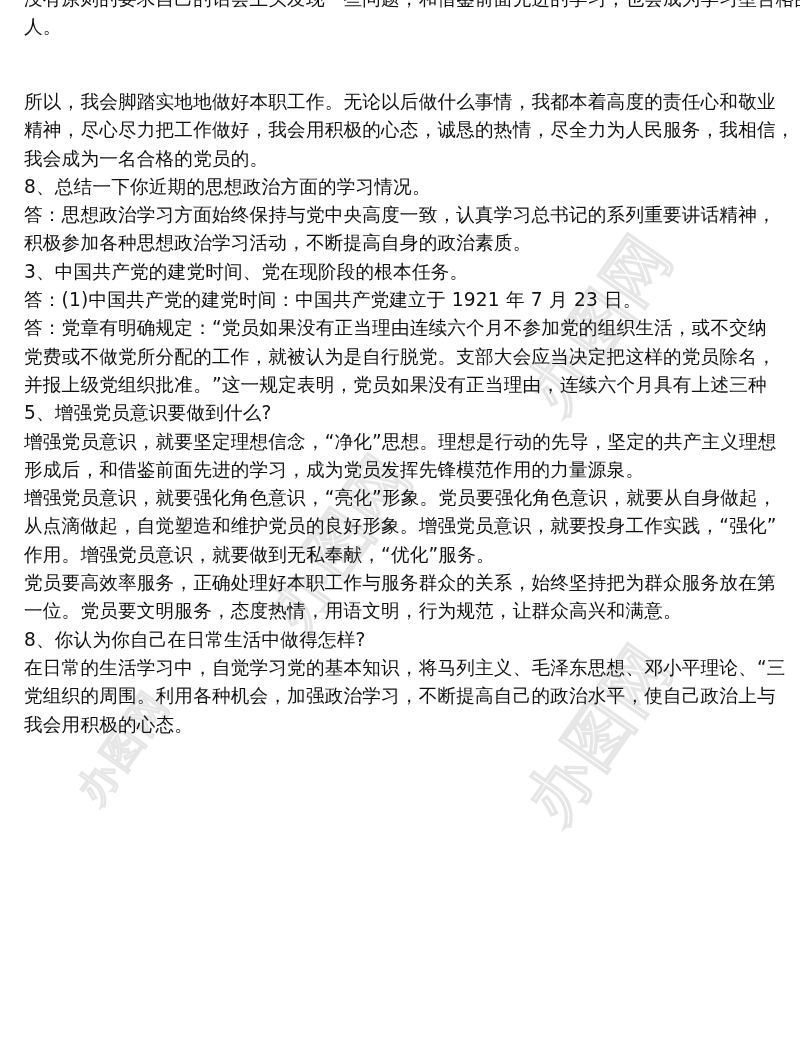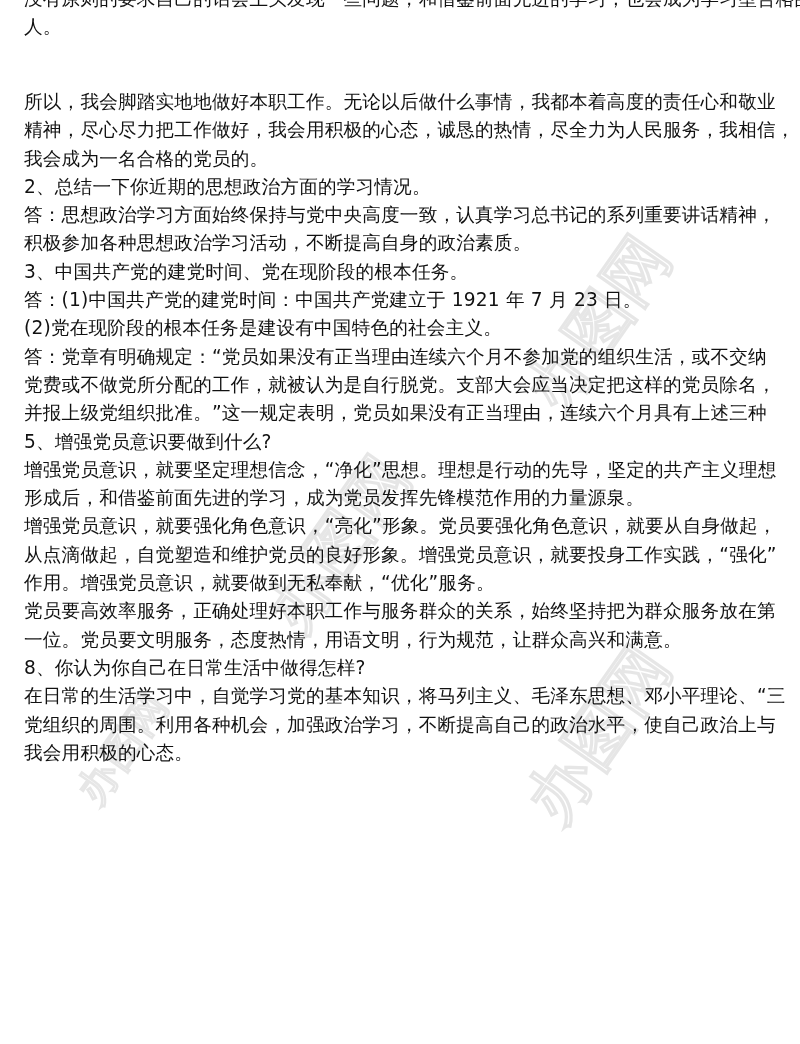--- a/index.html
+++ b/index.html
@@ -67,26 +67,25 @@
 
   <div id="top-cut" class="text-block">
     <span class="line" style="margin-top:-14px;">没有原则的要求自己的话会上头发现一些问题，和借鉴前面先进的学习，也会成为学习型合格的</span>
     <span class="line">人。</span>
   </div>
 
   <div id="body-text" class="text-block">
     <span class="line">所以，我会脚踏实地地做好本职工作。无论以后做什么事情，我都本着高度的责任心和敬业</span>
     <span class="line">精神，尽心尽力把工作做好，我会用积极的心态，诚恳的热情，尽全力为人民服务，我相信，</span>
     <span class="line">我会成为一名合格的党员的。</span>
-    <span class="line">2、总结一下你近期的思想政治方面的学习情况。</span>
+    <span class="line">8、总结一下你近期的思想政治方面的学习情况。</span>
     <span class="line">答：思想政治学习方面始终保持与党中央高度一致，认真学习总书记的系列重要讲话精神，</span>
     <span class="line">积极参加各种思想政治学习活动，不断提高自身的政治素质。</span>
     <span class="line">3、中国共产党的建党时间、党在现阶段的根本任务。</span>
     <span class="line">答：(1)中国共产党的建党时间：中国共产党建立于 1921 年 7 月 23 日。</span>
-    <span class="line">(2)党在现阶段的根本任务是建设有中国特色的社会主义。</span>
     <span class="line">答：党章有明确规定：“党员如果没有正当理由连续六个月不参加党的组织生活，或不交纳</span>
     <span class="line">党费或不做党所分配的工作，就被认为是自行脱党。支部大会应当决定把这样的党员除名，</span>
     <span class="line">并报上级党组织批准。”这一规定表明，党员如果没有正当理由，连续六个月具有上述三种</span>
     <span class="line">5、增强党员意识要做到什么?</span>
     <span class="line">增强党员意识，就要坚定理想信念，“净化”思想。理想是行动的先导，坚定的共产主义理想</span>
     <span class="line">形成后，和借鉴前面先进的学习，成为党员发挥先锋模范作用的力量源泉。</span>
     <span class="line">增强党员意识，就要强化角色意识，“亮化”形象。党员要强化角色意识，就要从自身做起，</span>
     <span class="line">从点滴做起，自觉塑造和维护党员的良好形象。增强党员意识，就要投身工作实践，“强化”</span>
     <span class="line">作用。增强党员意识，就要做到无私奉献，“优化”服务。</span>
     <span class="line">党员要高效率服务，正确处理好本职工作与服务群众的关系，始终坚持把为群众服务放在第</span>

